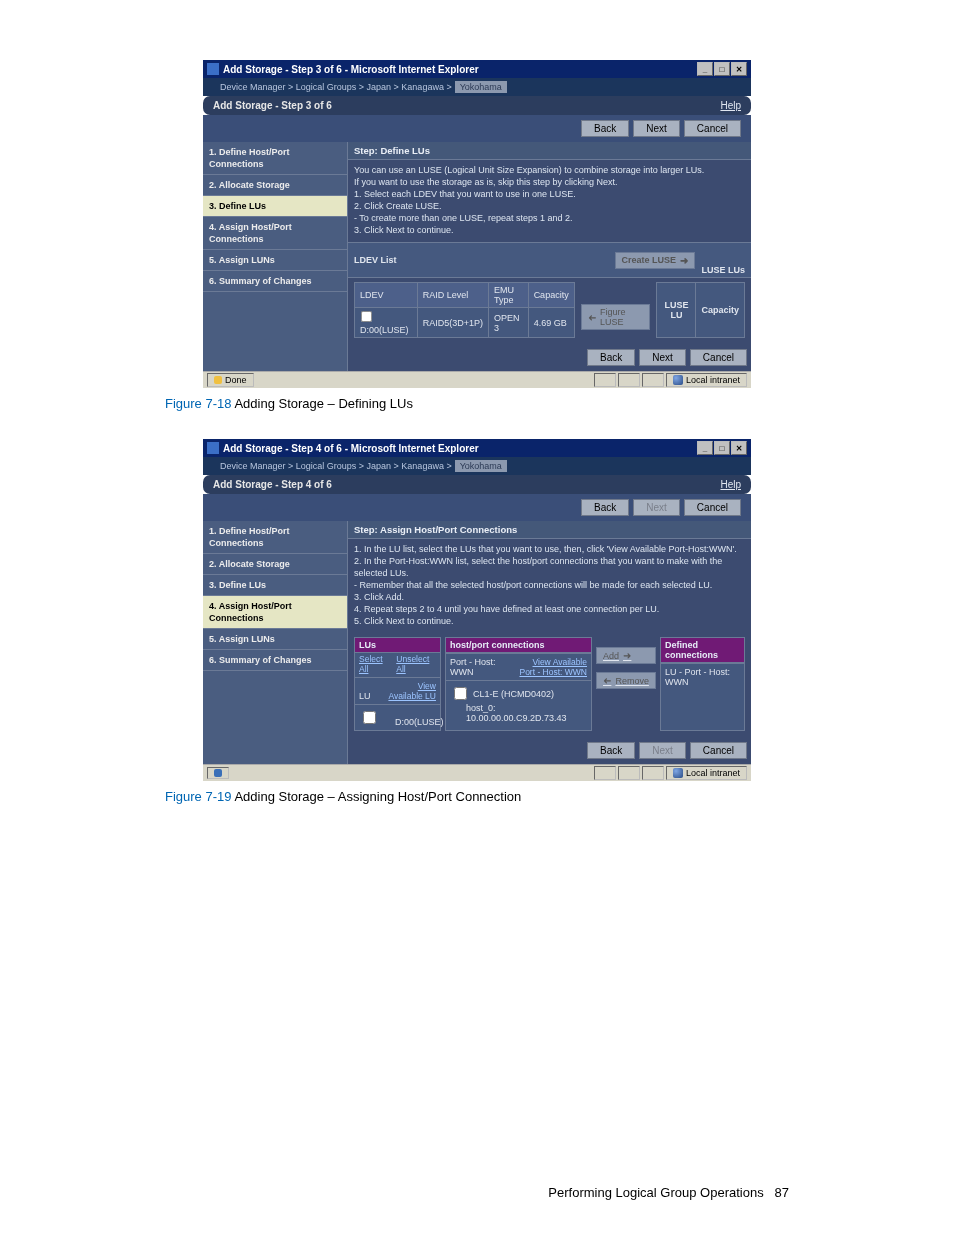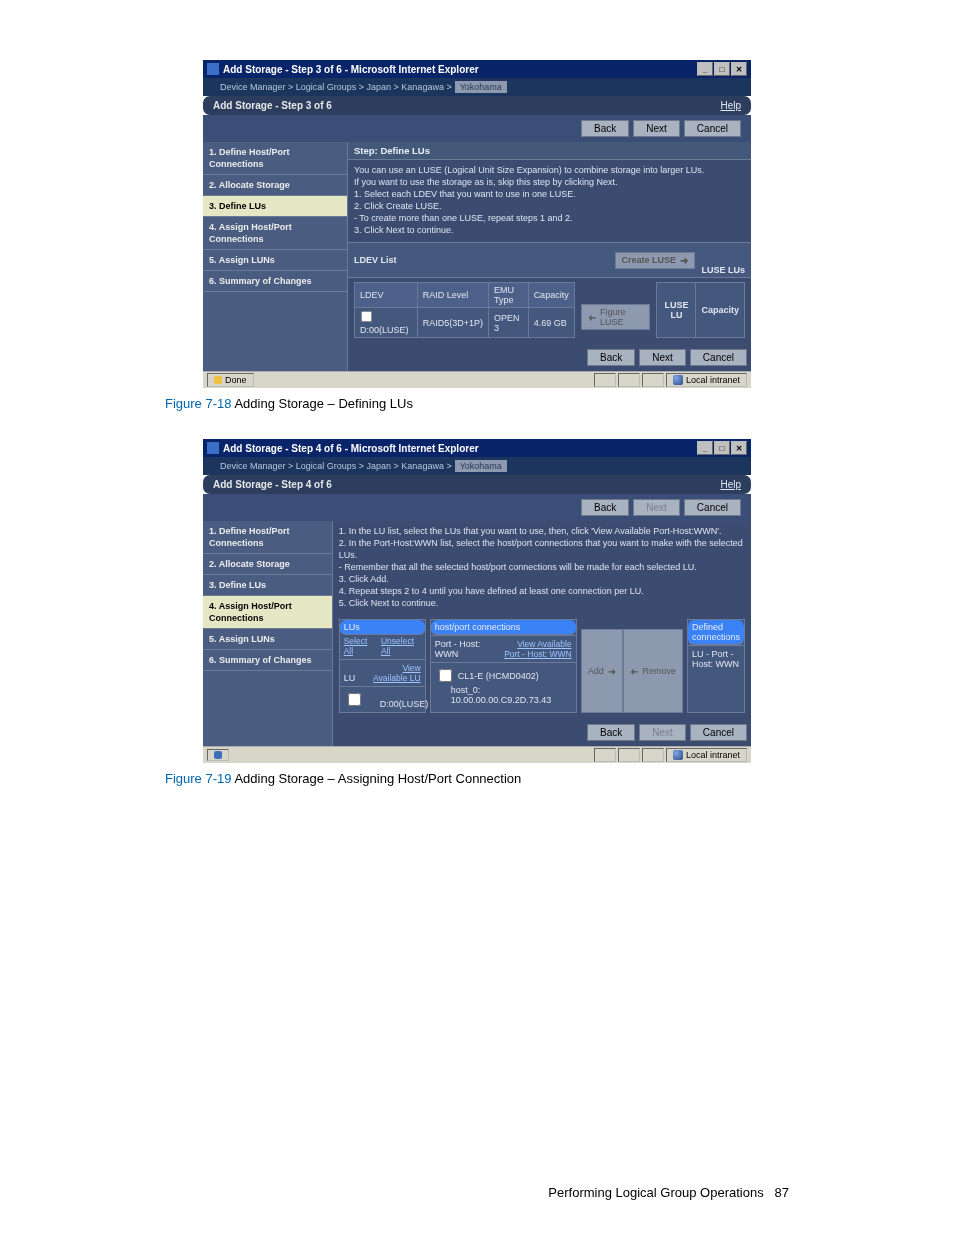--- a/index.html
+++ b/index.html
@@ -39,25 +39,25 @@
 .filler { flex:1; background:#3c4b70; }
 .statusbar { display:flex; align-items:center; justify-content:space-between; background:#d8d6c8; border-top:1px solid #aaa; font-size:9px; padding:1px 4px; }
 .statusbar .panel { border:1px inset #bbb; padding:1px 6px; display:flex; align-items:center; gap:3px; }
 .statusbar .seg { width:20px; height:12px; border:1px inset #bbb; }
 .zoneicon { width:10px; height:10px; background:radial-gradient(circle at 30% 30%,#7fa6e4,#2a4c86); border-radius:2px; }
 .caption { margin:6px 0 28px 0; font-size:13px; color:#000; }
 .caption .figlabel { color:#0066b3; }
 
 .tripanel { display:flex; gap:4px; padding:4px 6px 6px 6px; }
 .tripanel .col { background:#44587e; border:1px solid #6b7a96; display:flex; flex-direction:column; }
-.tripanel .col .colhead { background:#3b82f6; padding:2px 4px; font-weight:normal; color:#e6ecf6; font-size:9px; border-bottom:1px solid #6b7a96;border-radius:6px; }
+.tripanel .col .colhead { background:#701a75; padding:2px 4px; font-weight:bold; color:#e6ecf6; font-size:9px; border-bottom:1px solid #6b7a96; }
 .tripanel .link { color:#9cc4ff; text-decoration:underline; font-size:8.5px; cursor:pointer; }
 .tripanel .cellrow { display:flex; align-items:flex-end; gap:16px; padding:3px 4px; border-top:1px solid #6b7a96; font-size:9px; color:#e0e5ee; }
 .tripanel .subhead { display:flex; gap:6px; padding:1px 4px 3px 4px; }
-.actioncol { display:flex; flex-direction:row; gap:0; padding-top:10px; }
+.actioncol { display:flex; flex-direction:column; gap:8px; padding-top:10px;text-decoration:underline; }
 .footer { position:absolute; bottom:35px; right:165px; font-size:13px; color:#000; }
 </style>
 </head>
 <body>
 
 <div class="page">
 
 <div class="ie-window">
   <div class="titlebar">
     <span class="ticon"></span>
@@ -185,20 +185,21 @@
   <div class="darkbody" style="height:280px;">
     <div class="sidebar">
       <div class="sitem">1. Define Host/Port Connections</div>
       <div class="sitem">2. Allocate Storage</div>
       <div class="sitem">3. Define LUs</div>
       <div class="sitem active">4. Assign Host/Port Connections</div>
       <div class="sitem">5. Assign LUNs</div>
       <div class="sitem">6. Summary of Changes</div>
     </div>
     <div class="content">
+      <div class="stepheader">Step: Assign Host/Port Connections</div>
       <div class="instr" id="figB-instr">1. In the LU list, select the LUs that you want to use, then, click 'View Available Port-Host:WWN'.<br>2. In the Port-Host:WWN list, select the host/port connections that you want to make with the selected LUs.<br>- Remember that all the selected host/port connections will be made for each selected LU.<br>3. Click Add.<br>4. Repeat steps 2 to 4 until you have defined at least one connection per LU.<br>5. Click Next to continue.</div>
       <div class="tripanel">
         <div class="col" style="width:85px;">
           <div class="colhead">LUs</div>
           <div class="subhead">
             <span class="link">Select All</span>
             <span class="link">Unselect All</span>
           </div>
           <div class="cellrow">
             <span>LU</span>

